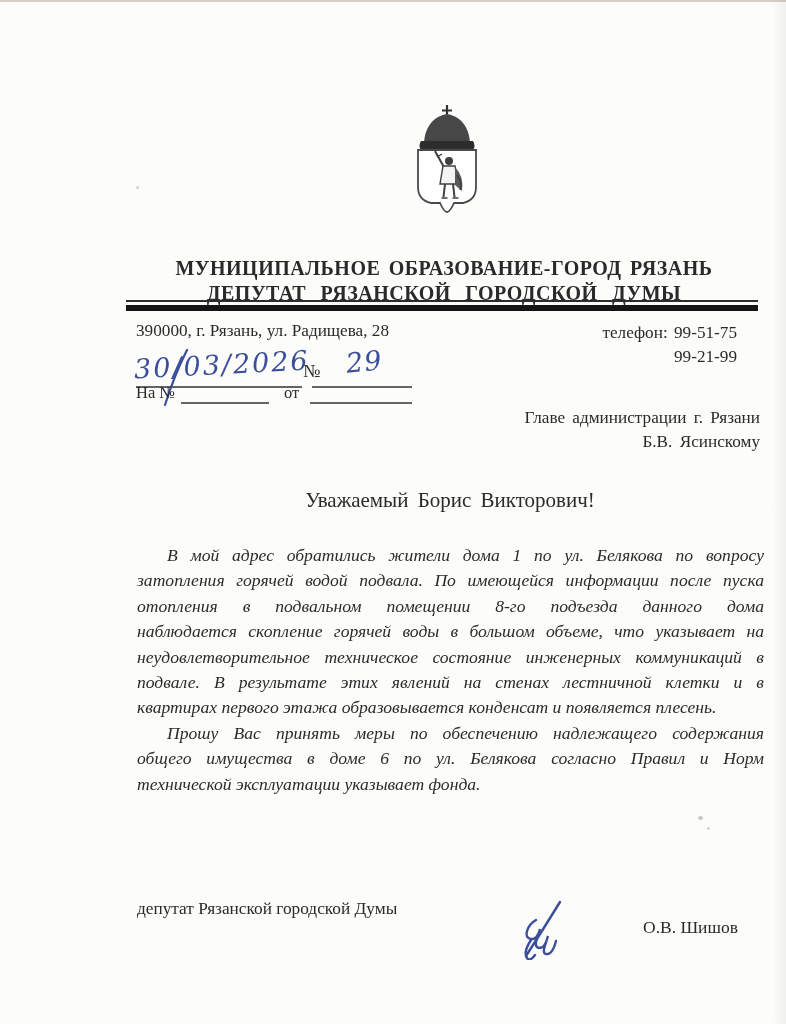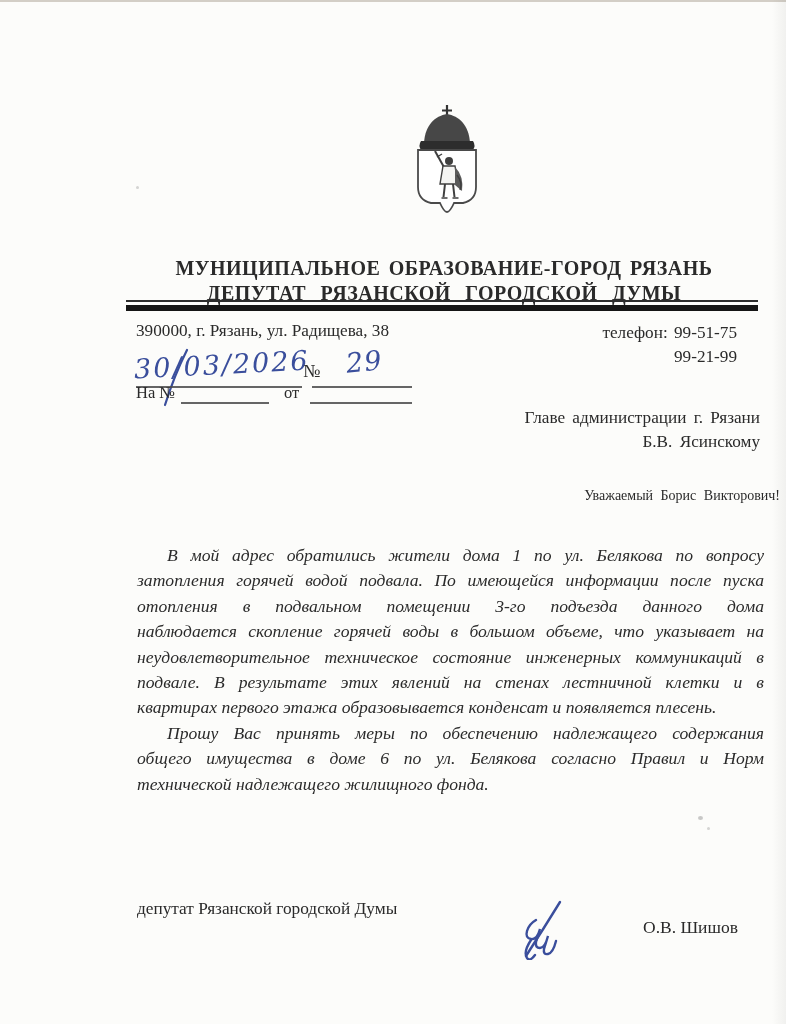--- a/index.html
+++ b/index.html
@@ -32,21 +32,21 @@
   .num-label { left:303px; top:361px; font-size:18px; }
   .uline { height:1.6px; background:#4a4a4a; opacity:.85; }
   .ul-a { left:136px; top:386px; width:166px; }
   .ul-b { left:312px; top:386px; width:100px; }
   .reply-na { left:136px; top:383px; font-size:16.5px; }
   .ul-c { left:181px; top:402px; width:88px; }
   .reply-ot { left:284px; top:383px; font-size:16.5px; }
   .ul-d { left:310px; top:402px; width:102px; }
 
   .addressee { right:26px; top:406px; text-align:right; font-size:17.2px; line-height:24px; word-spacing:3px; }
-  .salutation { left:120px; top:488px; width:660px; text-align:right; font-size:14px; word-spacing:4px; }
+  .salutation { left:120px; top:488px; width:660px; text-align:center; font-size:21px; word-spacing:4px; }
 
   .body-text { left:137px; top:543px; width:627px; font-size:17.6px; }
   .bline { text-align:justify; text-align-last:justify; line-height:25.4px;font-style:italic; }
   .bline.last { text-align-last:left; }
   .bline.indent { text-indent:30px; }
   .p-gap { height:0px; }
 
   .closing { left:137px; top:896px; font-size:17.3px; line-height:25px; }
   .sig-name { left:643px; top:917px; font-size:17.5px; }
 
@@ -86,21 +86,21 @@
     </g>
   </svg>
 
   <div class="abs org-title">
     <div class="l1">МУНИЦИПАЛЬНОЕ ОБРАЗОВАНИЕ-ГОРОД РЯЗАНЬ</div>
     <div class="l2">ДЕПУТАТ РЯЗАНСКОЙ ГОРОДСКОЙ ДУМЫ</div>
   </div>
   <div class="abs rule-thin"></div>
   <div class="abs rule-thick"></div>
 
-  <div class="abs address">390000, г. Рязань, ул. Радищева, 38</div>
+  <div class="abs address">390000, г. Рязань, ул. Радищева, 28</div>
   <div class="abs phones">
     <div>телефон:  99-51-75</div>
     <div>99-21-99</div>
   </div>
 
   <div class="abs hw hw-date">30/03/2026</div>
   <svg class="abs" style="left:160px; top:348px;" width="34" height="60" viewBox="0 0 34 60">
     <path d="M27 2 Q14 28 5 57" stroke="#3a4e9c" stroke-width="2.2" fill="none" stroke-linecap="round"></path>
   </svg>
   <div class="abs num-label">№</div>
@@ -115,29 +115,29 @@
   <div class="abs addressee">
     <div>Главе администрации г. Рязани</div>
     <div>Б.В. Ясинскому</div>
   </div>
 
   <div class="abs salutation">Уважаемый Борис Викторович!</div>
 
   <div class="abs body-text">
     <div class="bline indent">В мой адрес обратились жители дома 1 по ул. Белякова по вопросу</div>
     <div class="bline">затопления горячей водой подвала. По имеющейся информации после пуска</div>
-    <div class="bline">отопления в подвальном помещении 3-го подъезда данного дома</div>
+    <div class="bline">отопления в подвальном помещении 8-го подъезда данного дома</div>
     <div class="bline">наблюдается скопление горячей воды в большом объеме, что указывает на</div>
     <div class="bline">неудовлетворительное техническое состояние инженерных коммуникаций в</div>
     <div class="bline">подвале. В результате этих явлений на стенах лестничной клетки и в</div>
     <div class="bline last">квартирах первого этажа образовывается конденсат и появляется плесень.</div>
     <div class="p-gap"></div>
     <div class="bline indent">Прошу Вас принять меры по обеспечению надлежащего содержания</div>
     <div class="bline">общего имущества в доме 6 по ул. Белякова согласно Правил и Норм</div>
-    <div class="bline last">технической надлежащего жилищного фонда.</div>
+    <div class="bline last">технической эксплуатации указывает фонда.</div>
   </div>
 
   <div class="abs closing">
     <div>депутат Рязанской городской Думы</div>
   </div>
 
   <svg class="abs" style="left:520px; top:898px;" width="72" height="62" viewBox="0 0 72 62">
     <g stroke="#3a4e9c" stroke-width="2.4" fill="none" stroke-linecap="round">
       <path d="M16 22 q-7 4 -9 11 q-2 7 4 8 q6 1 9 -10 l-4 13 q-1 6 4 6 q5 0 8 -12 l-4 13 q-1 6 4 5 q5 -1 8 -13"></path>
       <path d="M11 42 q-8 12 -4 18 q3 4 8 -3"></path>

